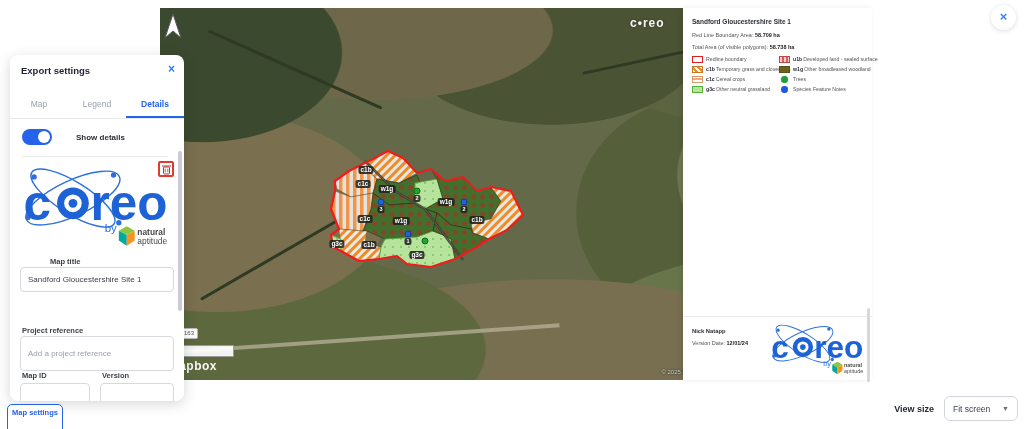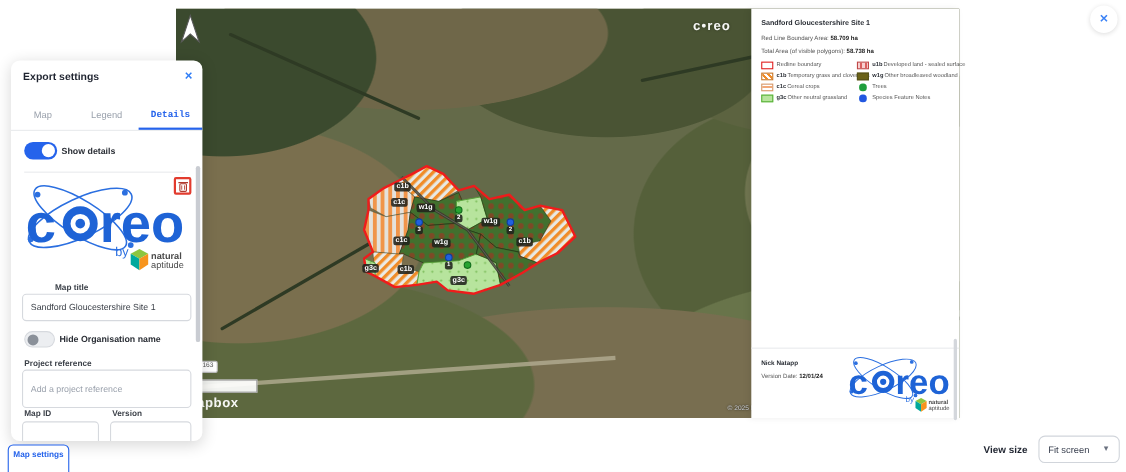--- a/index.html
+++ b/index.html
@@ -45,22 +45,22 @@
   .dot.tree { background:#27a331; border:1px solid #0f6b1a; }
   .num-chip { position:absolute; transform:translate(-50%,0); background:rgba(32,34,28,.88); color:#fff; font-size:5.5px; font-weight:bold; line-height:7px; padding:0 2px; border-radius:2px; }
 
   
   .export-panel { position:absolute; left:10px; top:55px; width:174px; height:346px; background:#fff; border-radius:8px; box-shadow:0 3px 14px rgba(0,0,0,.16); z-index:30; overflow:hidden; }
   .ep-header { position:absolute; left:0; top:0; width:100%; height:34px; }
   .ep-title { position:absolute; left:11px; top:10px; font-size:9.5px; font-weight:bold; color:#1f2430; }
   .ep-close { position:absolute; right:9px; top:7px; color:#2f7df6; font-size:12px; font-weight:bold; cursor:pointer; }
   .ep-tabs { position:absolute; left:0; top:36px; width:100%; height:28px; display:flex; border-bottom:1px solid #e8eaed; }
   .tab { flex:1; text-align:center; font-size:8.5px; color:#9aa1ac; line-height:26px; cursor:pointer; }
-  .tab.active { color:#2563eb; font-weight:bold; border-bottom:2.5px solid #2563eb;font-family:Liberation Mono, monospace; }
-  .toggle-row { position:absolute; display:flex; align-items:center; gap:4px; }
+  .tab.active { color:#2563eb; font-weight:bold; border-bottom:2.5px solid #2563eb; }
+  .toggle-row { position:absolute; display:flex; align-items:center; gap:24px; }
   .tr-show { left:12px; top:74px; }
   .tr-org { left:12px; top:246px; }
   .toggle { position:relative; width:30px; height:16px; border-radius:8px; }
   .toggle.on { background:#2563eb; }
   .toggle.on .knob { position:absolute; right:2px; top:2px; width:12px; height:12px; border-radius:50%; background:#fff; }
   .toggle.off { background:#eceef1; border:1px solid #d6d9de; width:28px; height:15px; }
   .toggle.off .knob { position:absolute; left:2px; top:1.5px; width:10px; height:10px; border-radius:50%; background:#8a9099; }
   .toggle-label { font-size:8px; color:#2b2f36; font-weight:bold; }
   .ep-divider { position:absolute; left:12px; top:101px; width:146px; border-top:1px solid #e8eaed; }
   .ep-logo { position:absolute; left:10px; top:106px; width:150px; height:90px; }
@@ -243,26 +243,20 @@
       <rect x="1.5" y="3" width="6" height="7" rx="1" fill="none" stroke="#b03a2e" stroke-width="1"></rect>
       <line x1="0" y1="2" x2="9" y2="2" stroke="#b03a2e" stroke-width="1"></line>
       <line x1="3.2" y1="4.5" x2="3.2" y2="8.5" stroke="#b03a2e" stroke-width=".8"></line>
       <line x1="5.8" y1="4.5" x2="5.8" y2="8.5" stroke="#b03a2e" stroke-width=".8"></line>
     </svg>
   </div>
 
   <span class="field-label lbl-title">Map title</span>
   <input class="ep-input in-title" value="Sandford Gloucestershire Site 1" style="">
 
-  <div class="toggle-row tr-org">
-    <div class="toggle off">
-        <div class="knob"></div>
-      </div>
-    <span class="toggle-label">Hide Organisation name</span>
-  </div>
 
   <span class="field-label lbl-ref">Project reference</span>
   <input class="ep-input in-ref" placeholder="Add a project reference" style="">
 
   <span class="field-label lbl-mapid">Map ID</span>
   <span class="field-label lbl-version">Version</span>
   <input class="ep-input in-mapid" value="" style="">
   <input class="ep-input in-version" value="" style="">
 
   <div class="ep-scroll"></div>

